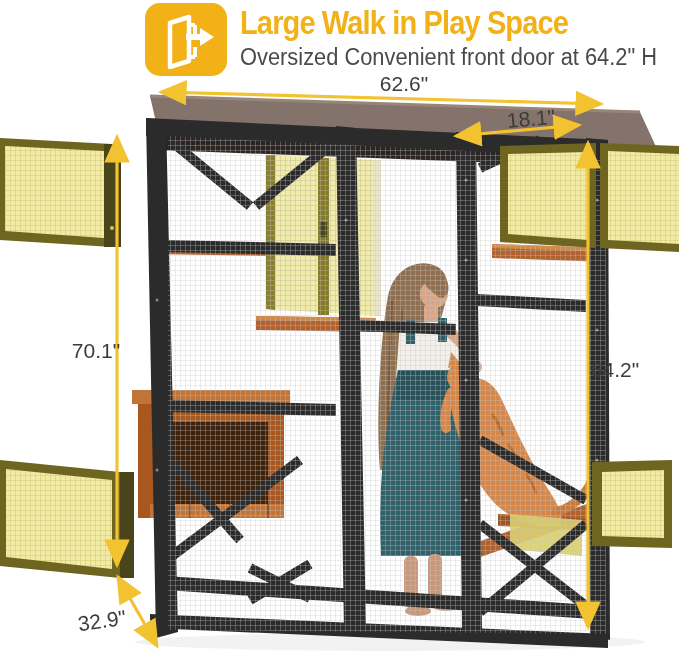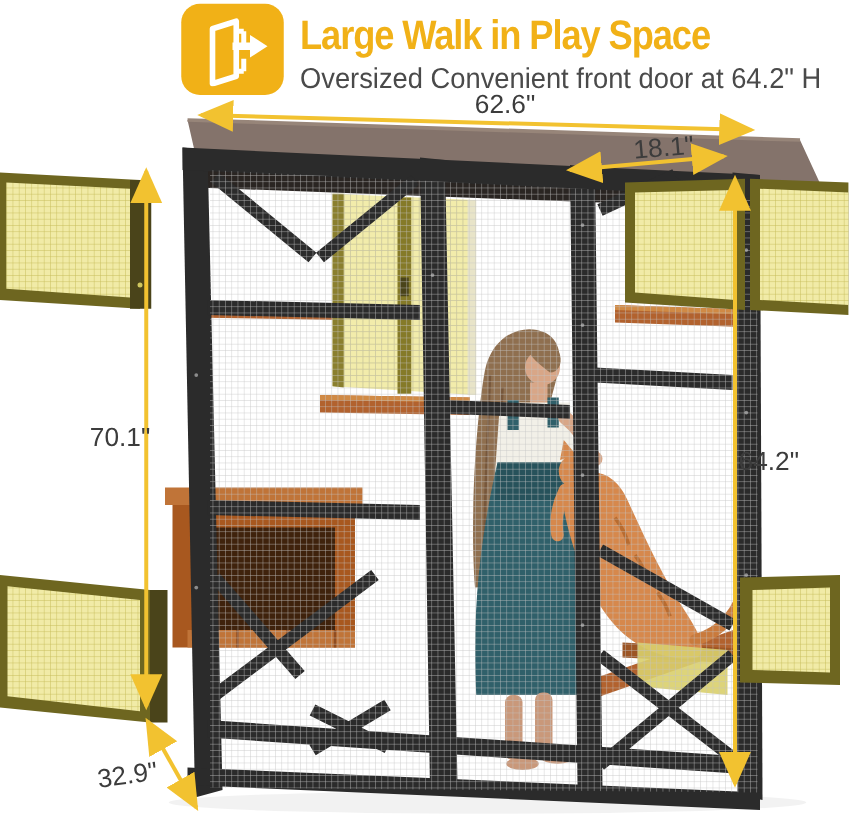--- a/index.html
+++ b/index.html
@@ -1,21 +1,21 @@
 <!DOCTYPE html>
 <html><head>
 <meta charset="utf-8">
 <style>
   html,body{margin:0;padding:0;background:#ffffff;}
   .page{
     position:relative;width:679px;height:654px;background:#ffffff;overflow:hidden;
     font-family:"Liberation Sans",sans-serif;
   }
   
-  .header{position:absolute;left:145px;top:3px;display:flex;gap:13px;align-items:flex-end;z-index:5;}
+  .header{position:absolute;left:145px;top:3px;display:flex;gap:13px;align-items:flex-start;z-index:5;}
   .badge{width:82px;height:73px;background:#F1B117;border-radius:15px;flex:0 0 auto;
          display:flex;align-items:center;justify-content:center;}
   .header-text{padding-top:2px;}
   .title{
     margin:0;font-size:33px;font-weight:800;letter-spacing:-1px;color:#F1B117;
     white-space:nowrap;display:inline-block;transform:scaleX(.88);transform-origin:left top;line-height:1.12;
   }
   .subtitle{
     margin:2px 0 0 0;font-size:23px;font-weight:400;color:#4A4A4A;white-space:nowrap;
     display:inline-block;transform:scaleX(.95);transform-origin:left top;

